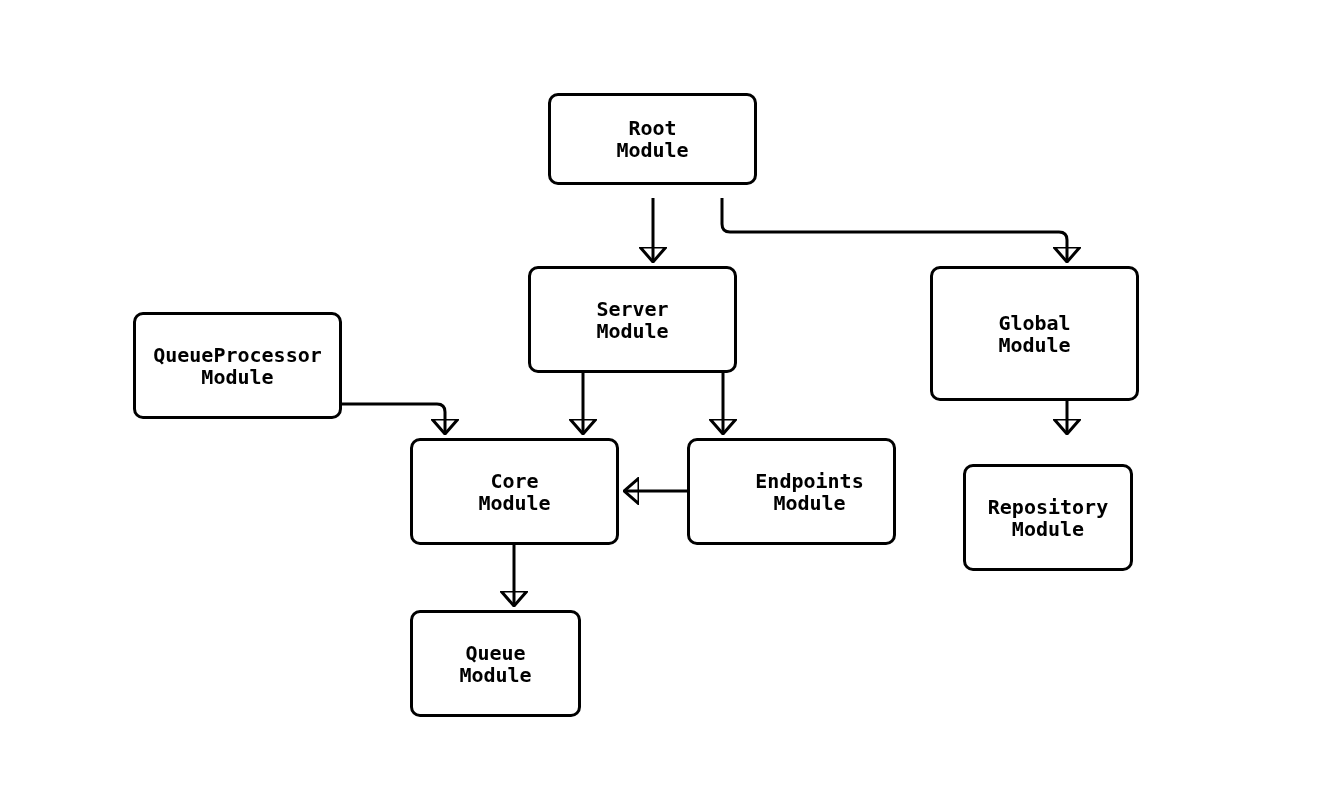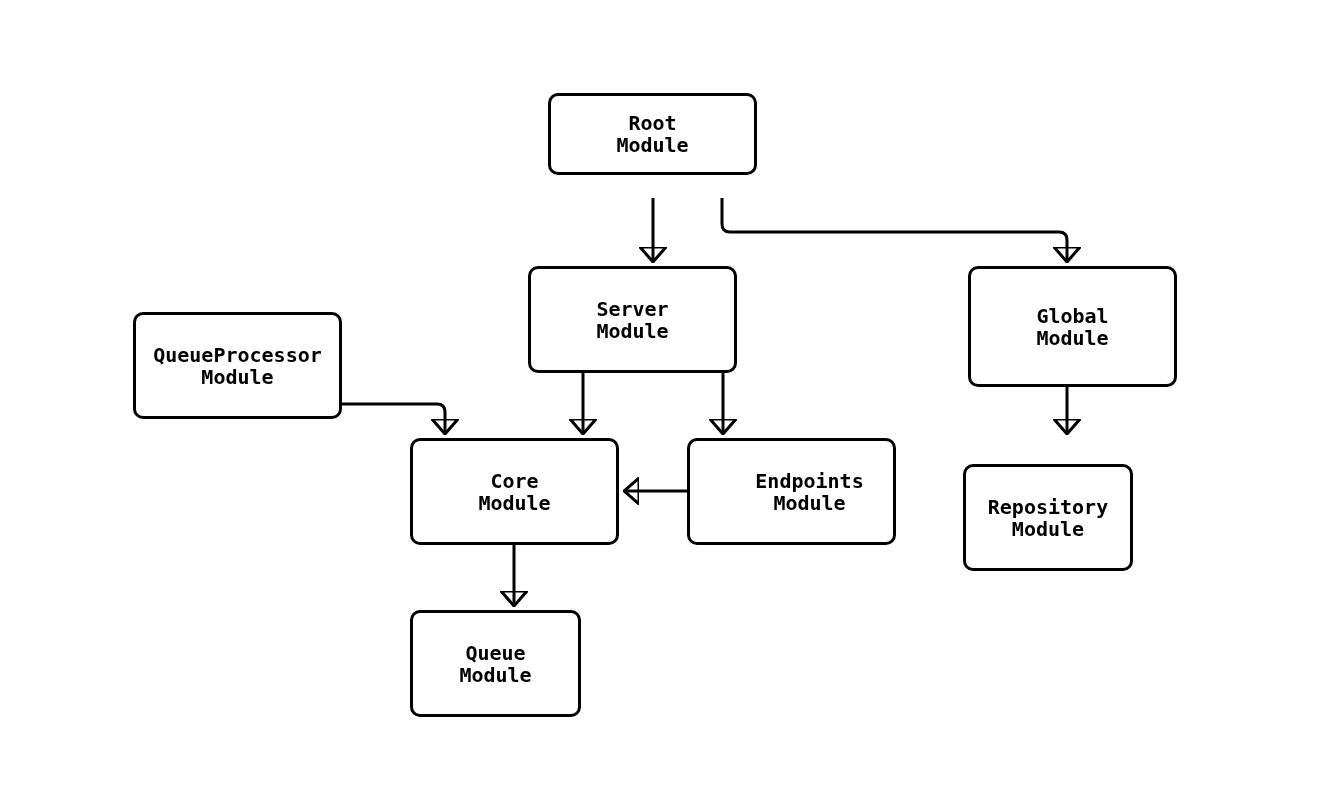--- a/index.html
+++ b/index.html
@@ -40,24 +40,24 @@
   }
   .node .label {
     white-space: pre-line;
     font-size: 20px;
     font-weight: bold;
     line-height: 22px;
     color: #000000;
     letter-spacing: 0;
   }
   
-  .n-root       { left: 548px; top:  93px; width: 209px; height: 82px; }
+  .n-root       { left: 548px; top:  93px; width: 209px; height: 92px; }
   .n-qproc      { left: 133px; top: 266px; width: 209px; height: 107px; margin-top: 46px; }
   .n-server     { left: 528px; top: 266px; width: 209px; height: 107px; }
-  .n-global     { left: 968px; top: 266px; width: 209px; height: 121px; }
+  .n-global     { left: 930px; top: 266px; width: 209px; height: 135px; }
   .n-core       { left: 410px; top: 438px; width: 209px; height: 107px; }
   .n-endpoints  { left: 687px; top: 438px; width: 209px; height: 107px; padding-left: 36px; }
   .n-repository { left: 963px; top: 464px; width: 170px; height: 107px; }
   .n-queue      { left: 410px; top: 610px; width: 171px; height: 107px; }
 </style>
 </head>
 <body>
 
 <div class="canvas">
 

